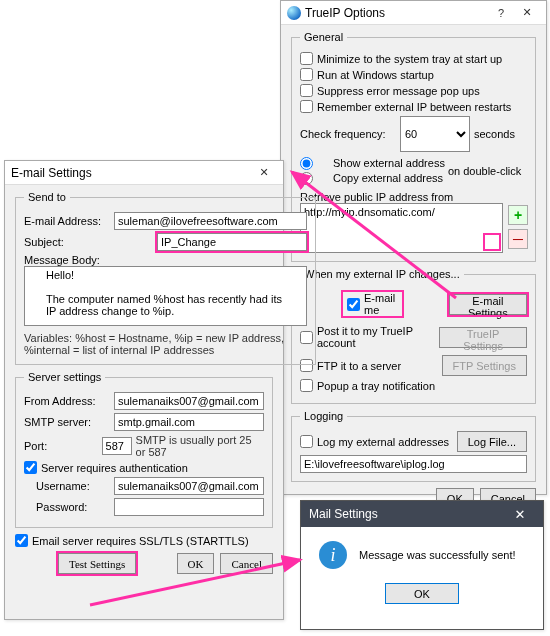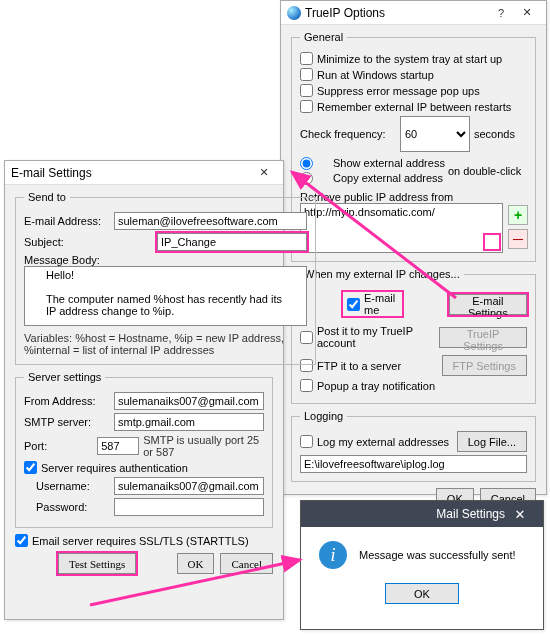--- a/index.html
+++ b/index.html
@@ -106,21 +106,21 @@
   .info-ico {
     width: 28px; height: 28px; border-radius: 50%;
     background: #2a8dd4; color:#fff; font-family: Georgia, serif;
     font-style: italic; font-size: 18px;
     display:flex;align-items:center;justify-content:center;
   }
   .dk-titlebar {
     background: #404754; color:#fff; height:26px;
     display:flex;align-items:center; padding:0 8px; font-size:12px;
   }
-  .dk-titlebar .title{flex:1;text-align:right;}
+  .dk-titlebar .title{flex:1;}
   .dk-close{width:30px;height:20px;background:transparent;border:none;color:#fff;font-size:13px;}
 </style>
 </head>
 <body>
 
 <div class="win" style="left:280px; top:0; width:267px; height:495px;">
   <div class="titlebar">
     <span class="globe"></span>
     <span class="title">TrueIP Options</span>
     <button class="tbtn">?</button>
@@ -252,21 +252,21 @@
       <div class="row">
         <span class="lbl">From Address:</span>
         <input type="text" style="flex: 1 1 0%;" value="sulemanaiks007@gmail.com">
       </div>
       <div class="row">
         <span class="lbl">SMTP server:</span>
         <input type="text" style="flex: 1 1 0%;" value="smtp.gmail.com">
       </div>
       <div class="row">
         <span class="lbl">Port:</span>
-        <input type="text" style="width: 42px;" value="587">
+        <input type="text" style="width: 30px;" value="587">
         <span class="small">SMTP is usually port 25 or 587</span>
       </div>
       <label class="chk">
           <input type="checkbox" checked="" style="">
           <span>Server requires authentication</span>
         </label>
       <div class="row">
         <span class="lbl" style="margin-left:12px;width:74px">Username:</span>
         <input type="text" style="flex: 1 1 0%;" value="sulemanaiks007@gmail.com">
       </div>

